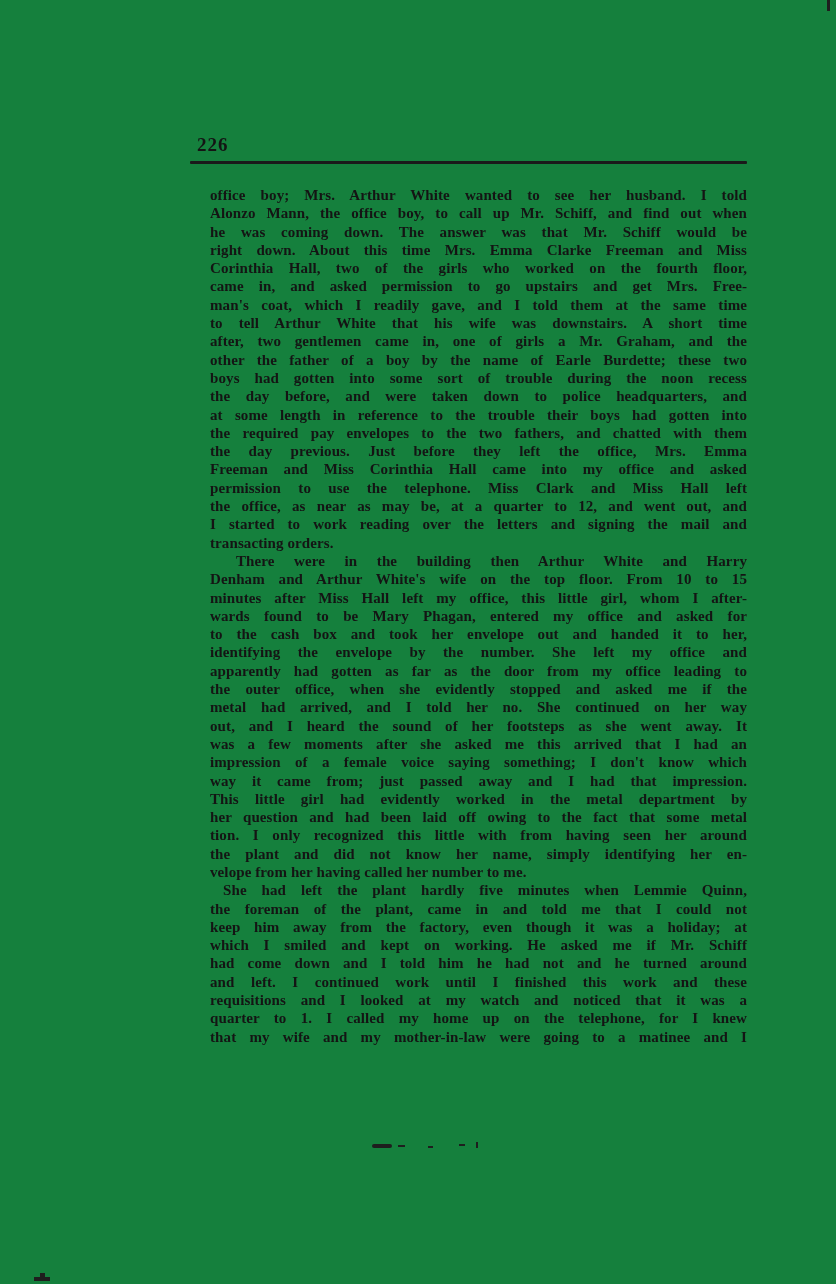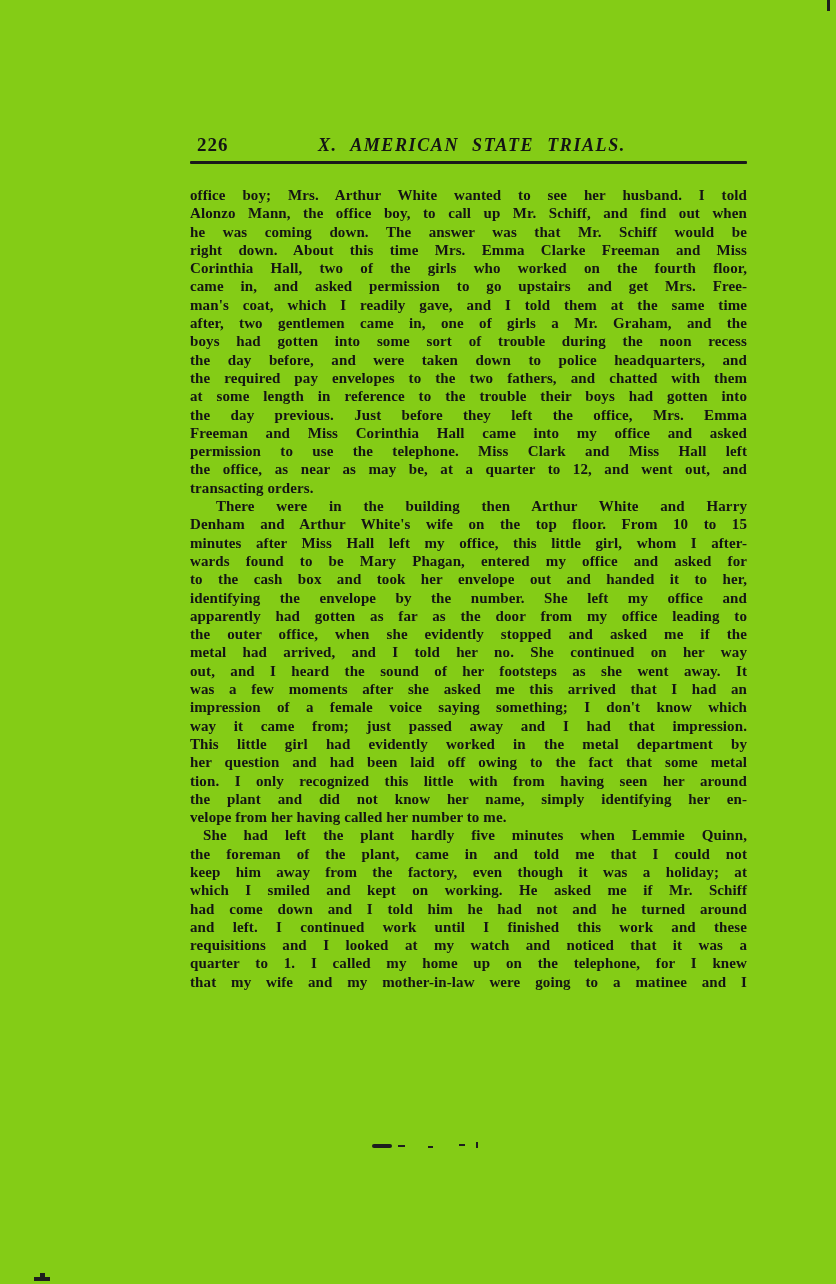--- a/index.html
+++ b/index.html
@@ -1,20 +1,20 @@
 <!DOCTYPE html>
 <html><head>
 <meta charset="utf-8">
 <style>
   html, body { margin: 0; padding: 0; background: #ffffff; }
   .page {
     position: relative;
     width: 836px;
     height: 1284px;
-    background: #84cc16;
+    background: #15803d;
     font-family: "Liberation Serif", serif;
     color: #141414;
     overflow: hidden;
   }
   .pagenum {
     position: absolute;
     left: 197px;
     top: 134px;
     font-size: 19px;
     font-weight: 700;
@@ -48,20 +48,21 @@
     font-size: 15px;
     font-weight: 700;
     line-height: 18.3px;
     letter-spacing: 0.1px;
   }
   .paragraph { margin: 0; }
   .line {
     height: 18.3px;
     text-align: justify;
     text-align-last: justify;
+    margin-left: 20px;
   }
   .line.last-flush { text-align-last: left; }
   .line.indent-normal { padding-left: 26px; }
   .line.indent-small  { padding-left: 13px; }
   .artifact { position: absolute; background: #1e1e1e; }
   .a-corner-tick   { left: 827px; top: 0px;    width: 3px;  height: 11px; }
   .a-smudge-1      { left: 372px; top: 1144px; width: 20px; height: 4px; border-radius: 2px; }
   .a-smudge-2      { left: 398px; top: 1145px; width: 7px;  height: 2px; }
   .a-smudge-3      { left: 428px; top: 1146px; width: 5px;  height: 2px; }
   .a-smudge-4      { left: 459px; top: 1144px; width: 6px;  height: 2px; }
@@ -69,42 +70,44 @@
   .a-foot-mark-1   { left: 34px;  top: 1277px; width: 16px; height: 4px; }
   .a-foot-mark-2   { left: 40px;  top: 1273px; width: 5px;  height: 5px; }
 </style>
 </head>
 <body>
 
 <div class="page">
 
   <span class="pagenum">226</span>
 
-  <span class="running-title">X. AMERICAN STATE TRIALS.</span>
 
   <div class="header-rule"></div>
 
   <div class="text-block">
       <div class="paragraph">
         <div class="line">office boy; Mrs. Arthur White wanted to see her husband. I told</div>
         <div class="line">Alonzo Mann, the office boy, to call up Mr. Schiff, and find out when</div>
         <div class="line">he was coming down. The answer was that Mr. Schiff would be</div>
         <div class="line">right down. About this time Mrs. Emma Clarke Freeman and Miss</div>
         <div class="line">Corinthia Hall, two of the girls who worked on the fourth floor,</div>
         <div class="line">came in, and asked permission to go upstairs and get Mrs. Free-</div>
         <div class="line">man's coat, which I readily gave, and I told them at the same time</div>
+        <div class="line">to tell Arthur White that his wife was downstairs. A short time</div>
         <div class="line">after, two gentlemen came in, one of girls a Mr. Graham, and the</div>
+        <div class="line">other the father of a boy by the name of Earle Burdette; these two</div>
         <div class="line">boys had gotten into some sort of trouble during the noon recess</div>
         <div class="line">the day before, and were taken down to police headquarters, and</div>
+        <div class="line">at some length in reference to the trouble their boys had gotten into</div>
         <div class="line">the required pay envelopes to the two fathers, and chatted with them</div>
-        <div class="line">at some length in reference to the trouble their boys had gotten into</div>
         <div class="line">the day previous. Just before they left the office, Mrs. Emma</div>
         <div class="line">Freeman and Miss Corinthia Hall came into my office and asked</div>
         <div class="line">permission to use the telephone. Miss Clark and Miss Hall left</div>
         <div class="line">the office, as near as may be, at a quarter to 12, and went out, and</div>
+        <div class="line">I started to work reading over the letters and signing the mail and</div>
         <div class="line last-flush">transacting orders.</div>
       </div>
       <div class="paragraph">
         <div class="line indent-normal">There were in the building then Arthur White and Harry</div>
         <div class="line">Denham and Arthur White's wife on the top floor. From 10 to 15</div>
         <div class="line">minutes after Miss Hall left my office, this little girl, whom I after-</div>
         <div class="line">wards found to be Mary Phagan, entered my office and asked for</div>
         <div class="line">to the cash box and took her envelope out and handed it to her,</div>
         <div class="line">identifying the envelope by the number. She left my office and</div>
         <div class="line">apparently had gotten as far as the door from my office leading to</div>

